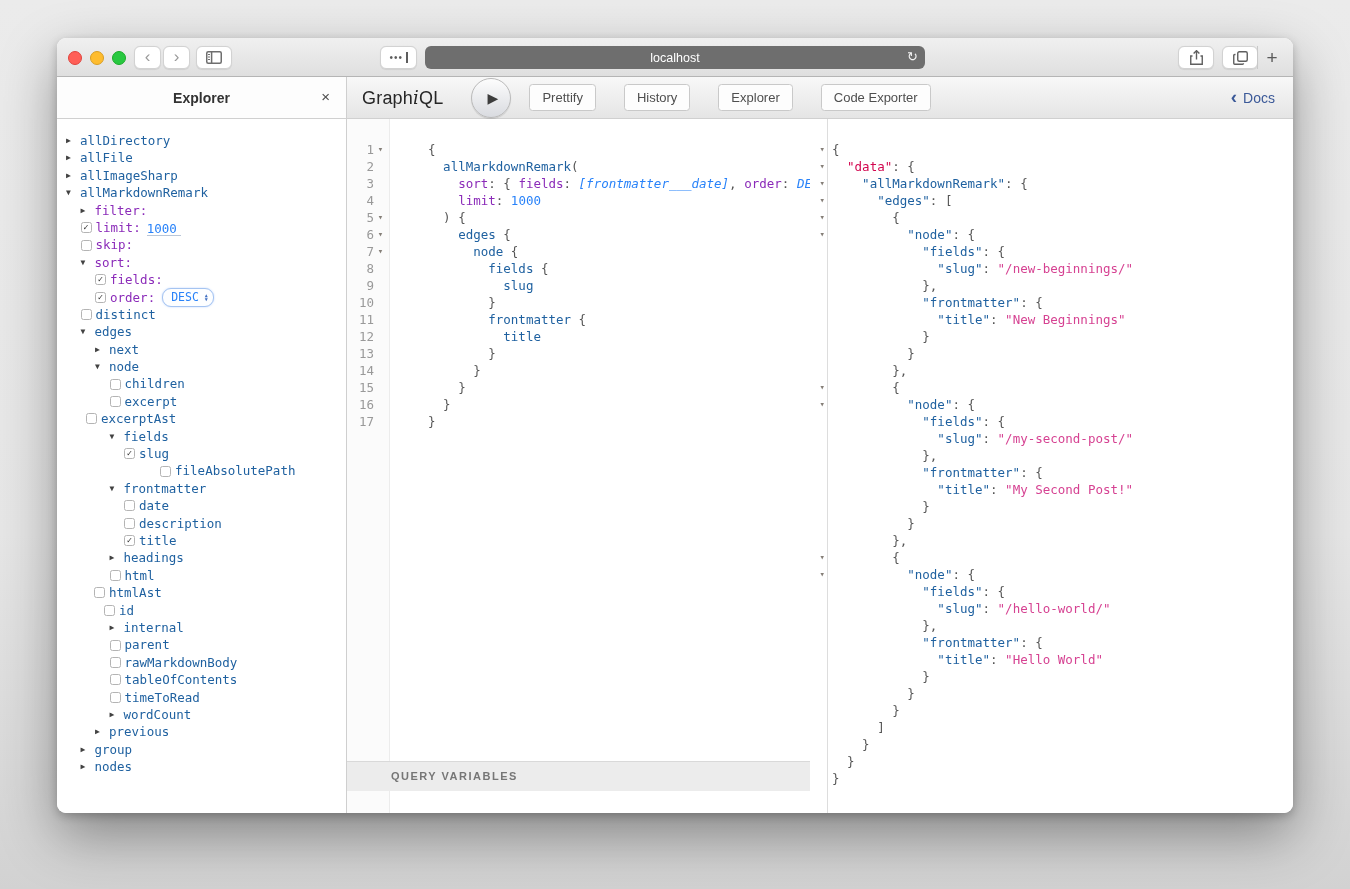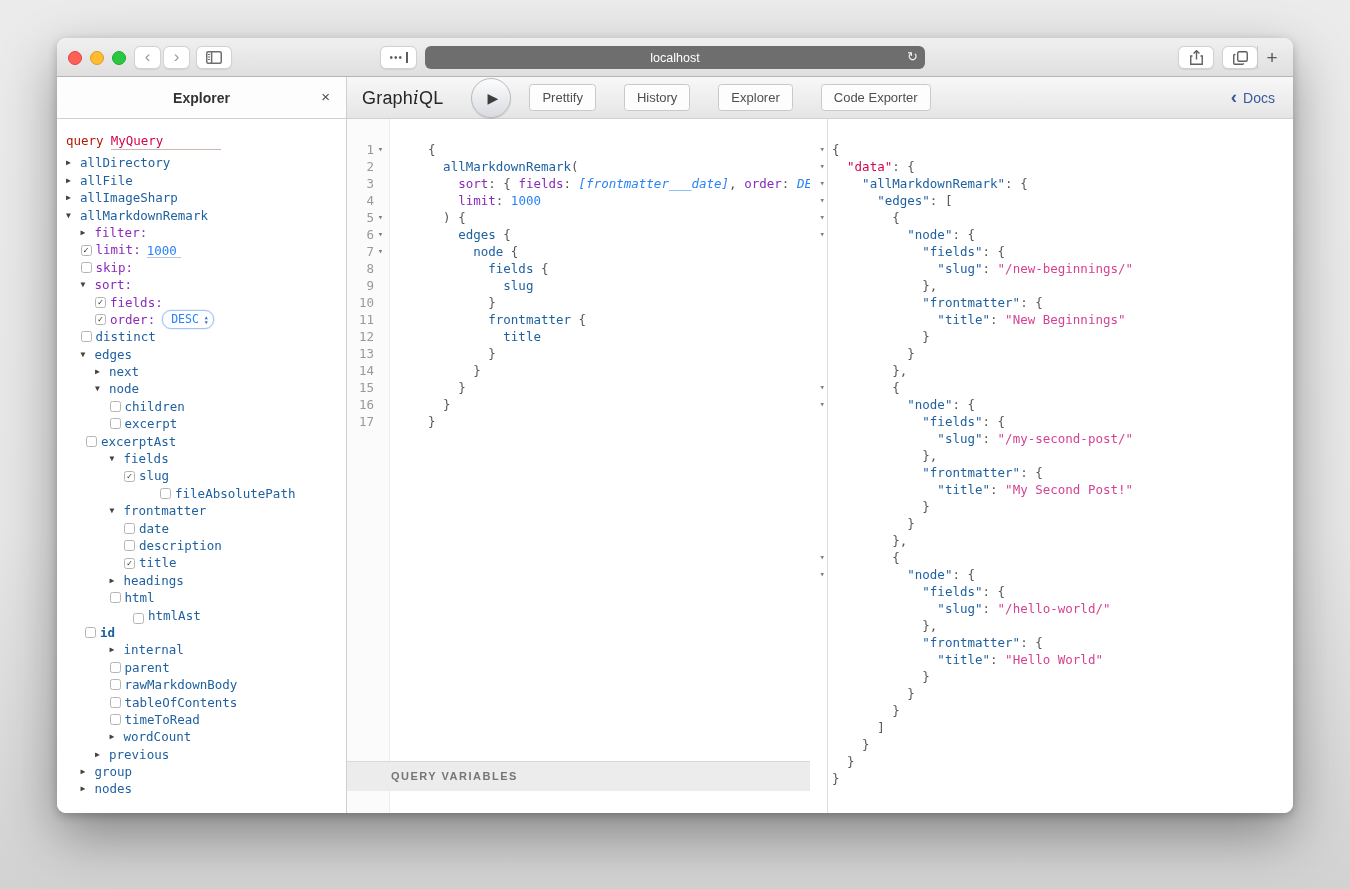--- a/index.html
+++ b/index.html
@@ -198,23 +198,20 @@
   </div>
 
   <div class="main">
 
     <div class="explorer">
       <div class="ex-head">
         <span class="ex-title">Explorer</span>
         <span class="ex-close">×</span>
       </div>
       <div class="ex-body">
-        <div class="qrow">
-          <span class="kw">query</span><span class="qname">MyQuery</span>
-        </div>
         <div id="tree-rows">
             <div class="trow" style="padding-left: 9px;">
               <span class="tri">▶</span>
               <span class="lbl fld">allDirectory</span>
             </div>
             <div class="trow" style="padding-left: 9px;">
               <span class="tri">▶</span>
               <span class="lbl fld">allFile</span>
             </div>
             <div class="trow" style="padding-left: 9px;">
@@ -314,25 +311,25 @@
               <span class="lbl fld">title</span>
             </div>
             <div class="trow" style="padding-left: 52.5px;">
               <span class="tri">▶</span>
               <span class="lbl fld">headings</span>
             </div>
             <div class="trow" style="padding-left: 52.5px;">
               <span class="cb"></span>
               <span class="lbl fld">html</span>
             </div>
-            <div class="trow" style="padding-left: 76px; align-items: flex-end;">
+            <div class="trow" style="padding-left: 37px;">
               <span class="cb"></span>
               <span class="lbl fld">htmlAst</span>
             </div>
-            <div class="trow" style="padding-left: 28px; font-weight: bold;">
+            <div class="trow" style="padding-left: 47px;">
               <span class="cb"></span>
               <span class="lbl fld">id</span>
             </div>
             <div class="trow" style="padding-left: 52.5px;">
               <span class="tri">▶</span>
               <span class="lbl fld">internal</span>
             </div>
             <div class="trow" style="padding-left: 52.5px; text-align: center;">
               <span class="cb"></span>
               <span class="lbl fld">parent</span>

